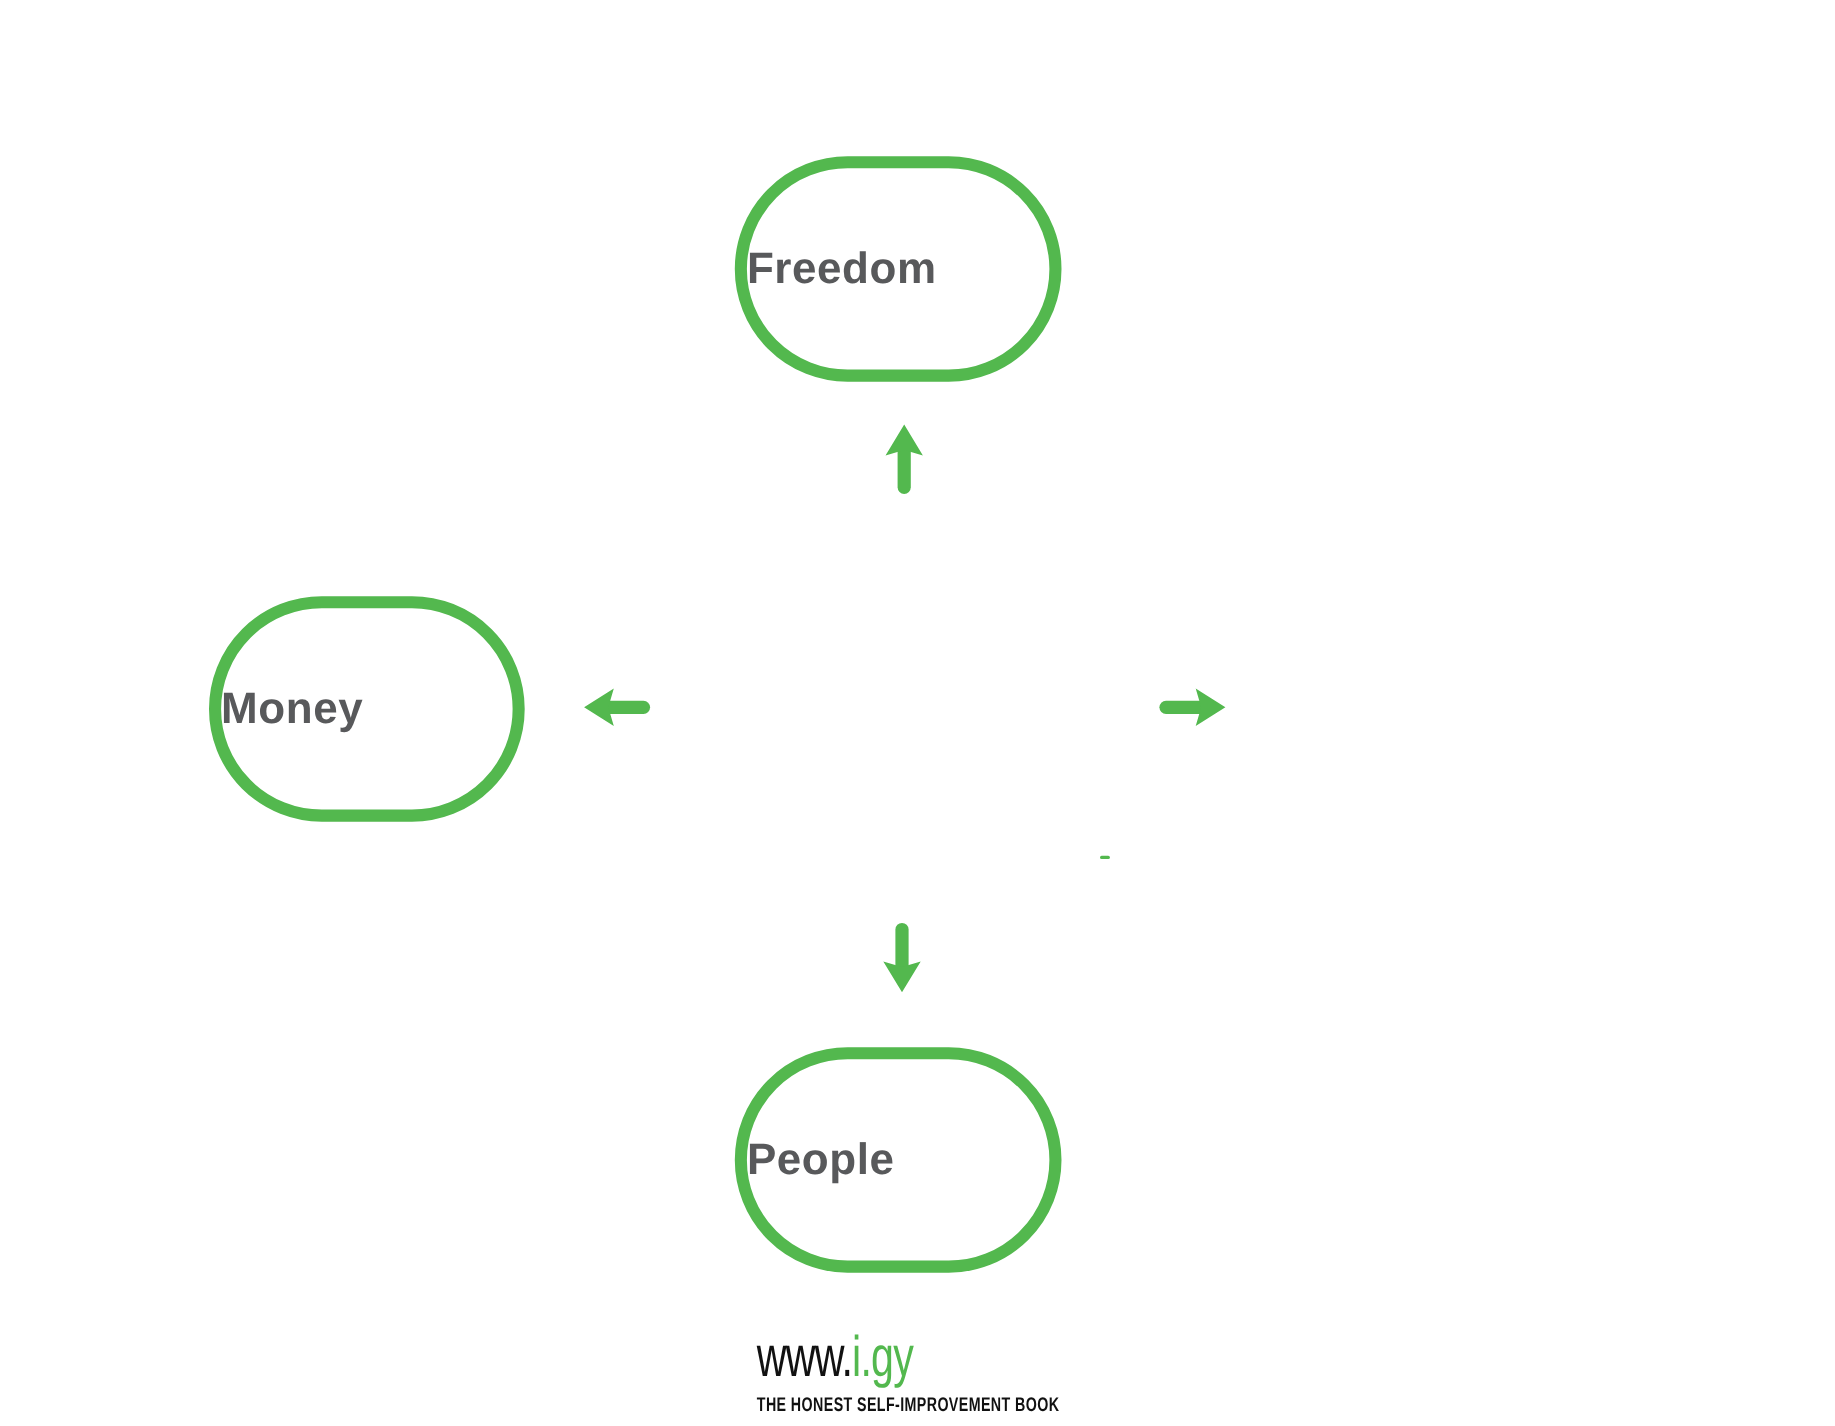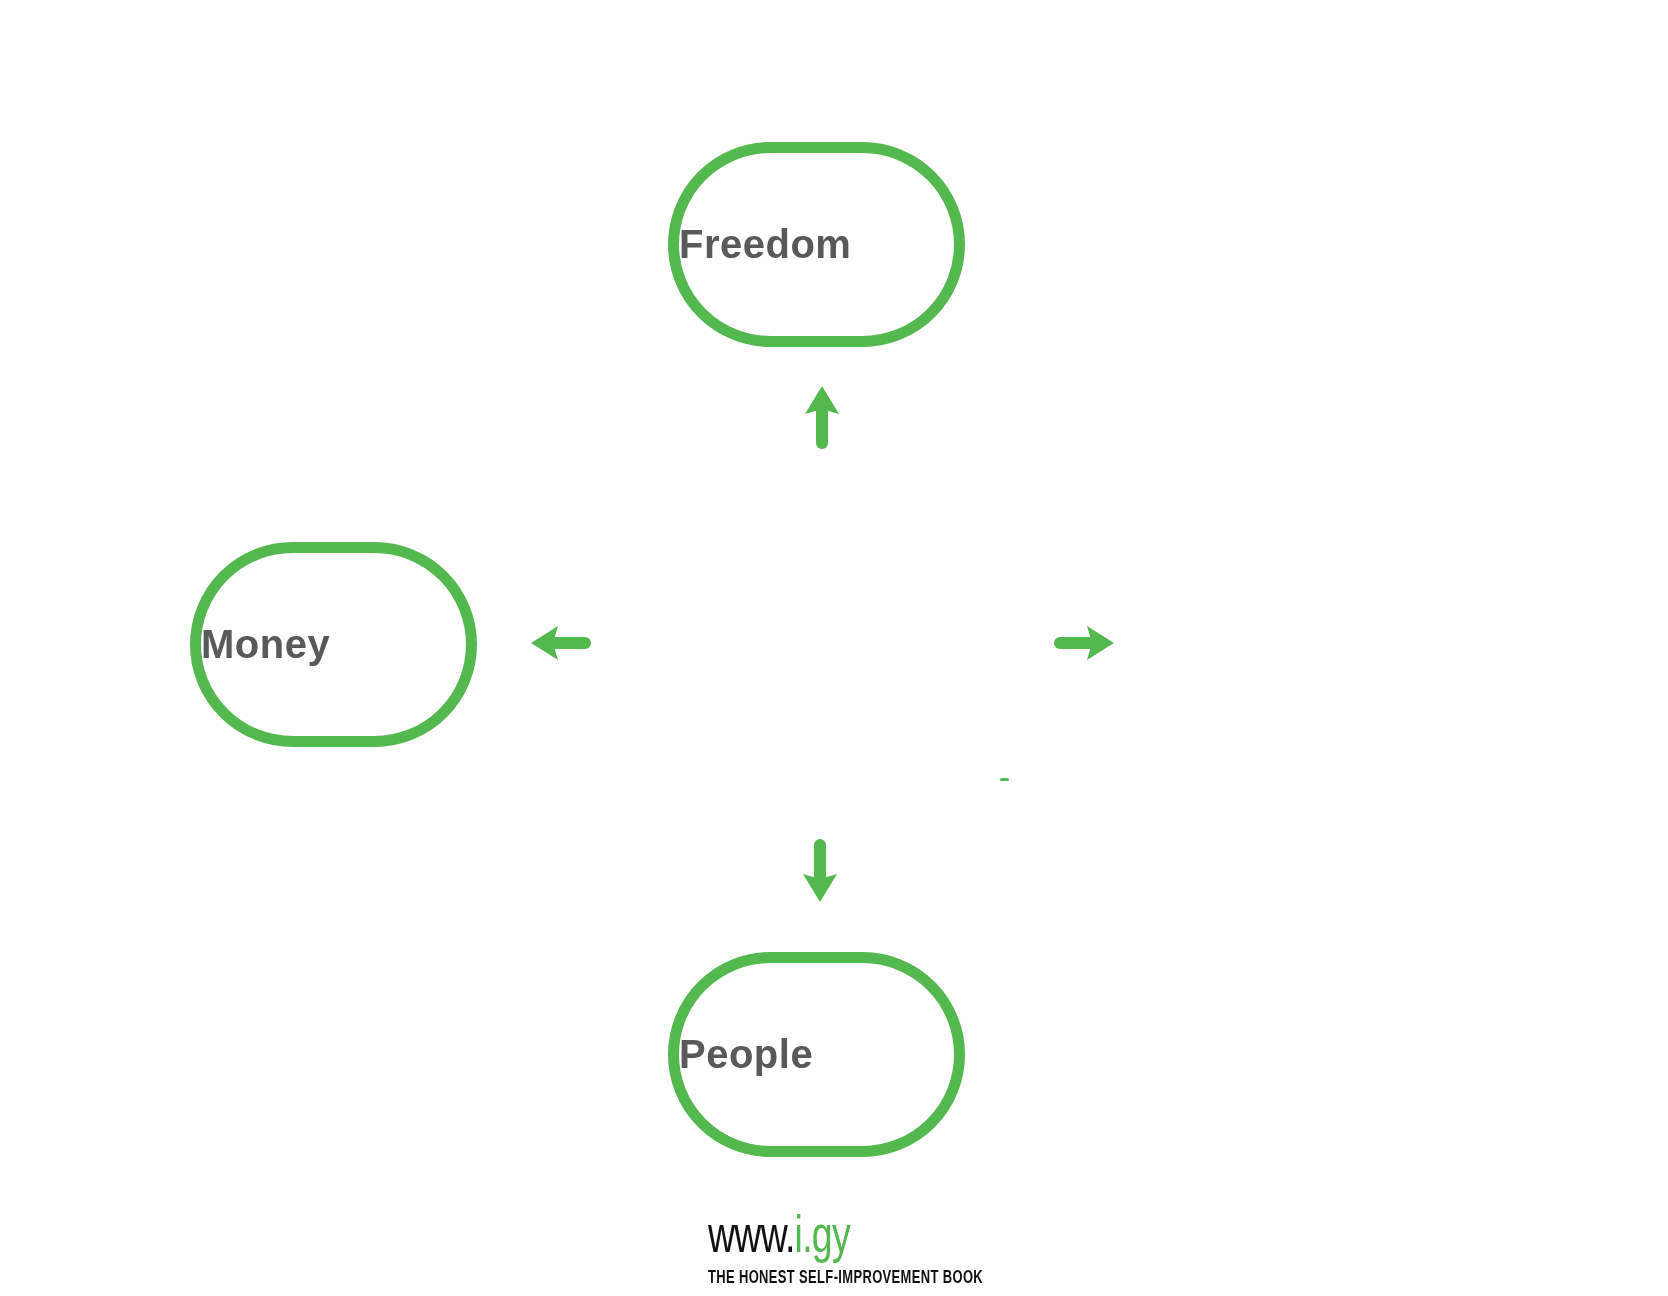--- a/index.html
+++ b/index.html
@@ -65,21 +65,21 @@
     position: absolute;
     left: 1000px; top: 778px;
     width: 9px; height: 3px;
     background: #53b84e;
     border-radius: 2px;
   }
 
   
   .footer-logo {
     position: absolute;
-    left: 708px;
+    left: 688px;
     top: 1206px;
   }
   .wordmark {
     font-size: 52px;
     line-height: 1.1;
     font-weight: normal;
     letter-spacing: -1px;
     transform: scaleX(0.72);
     transform-origin: left center;
     white-space: nowrap;

